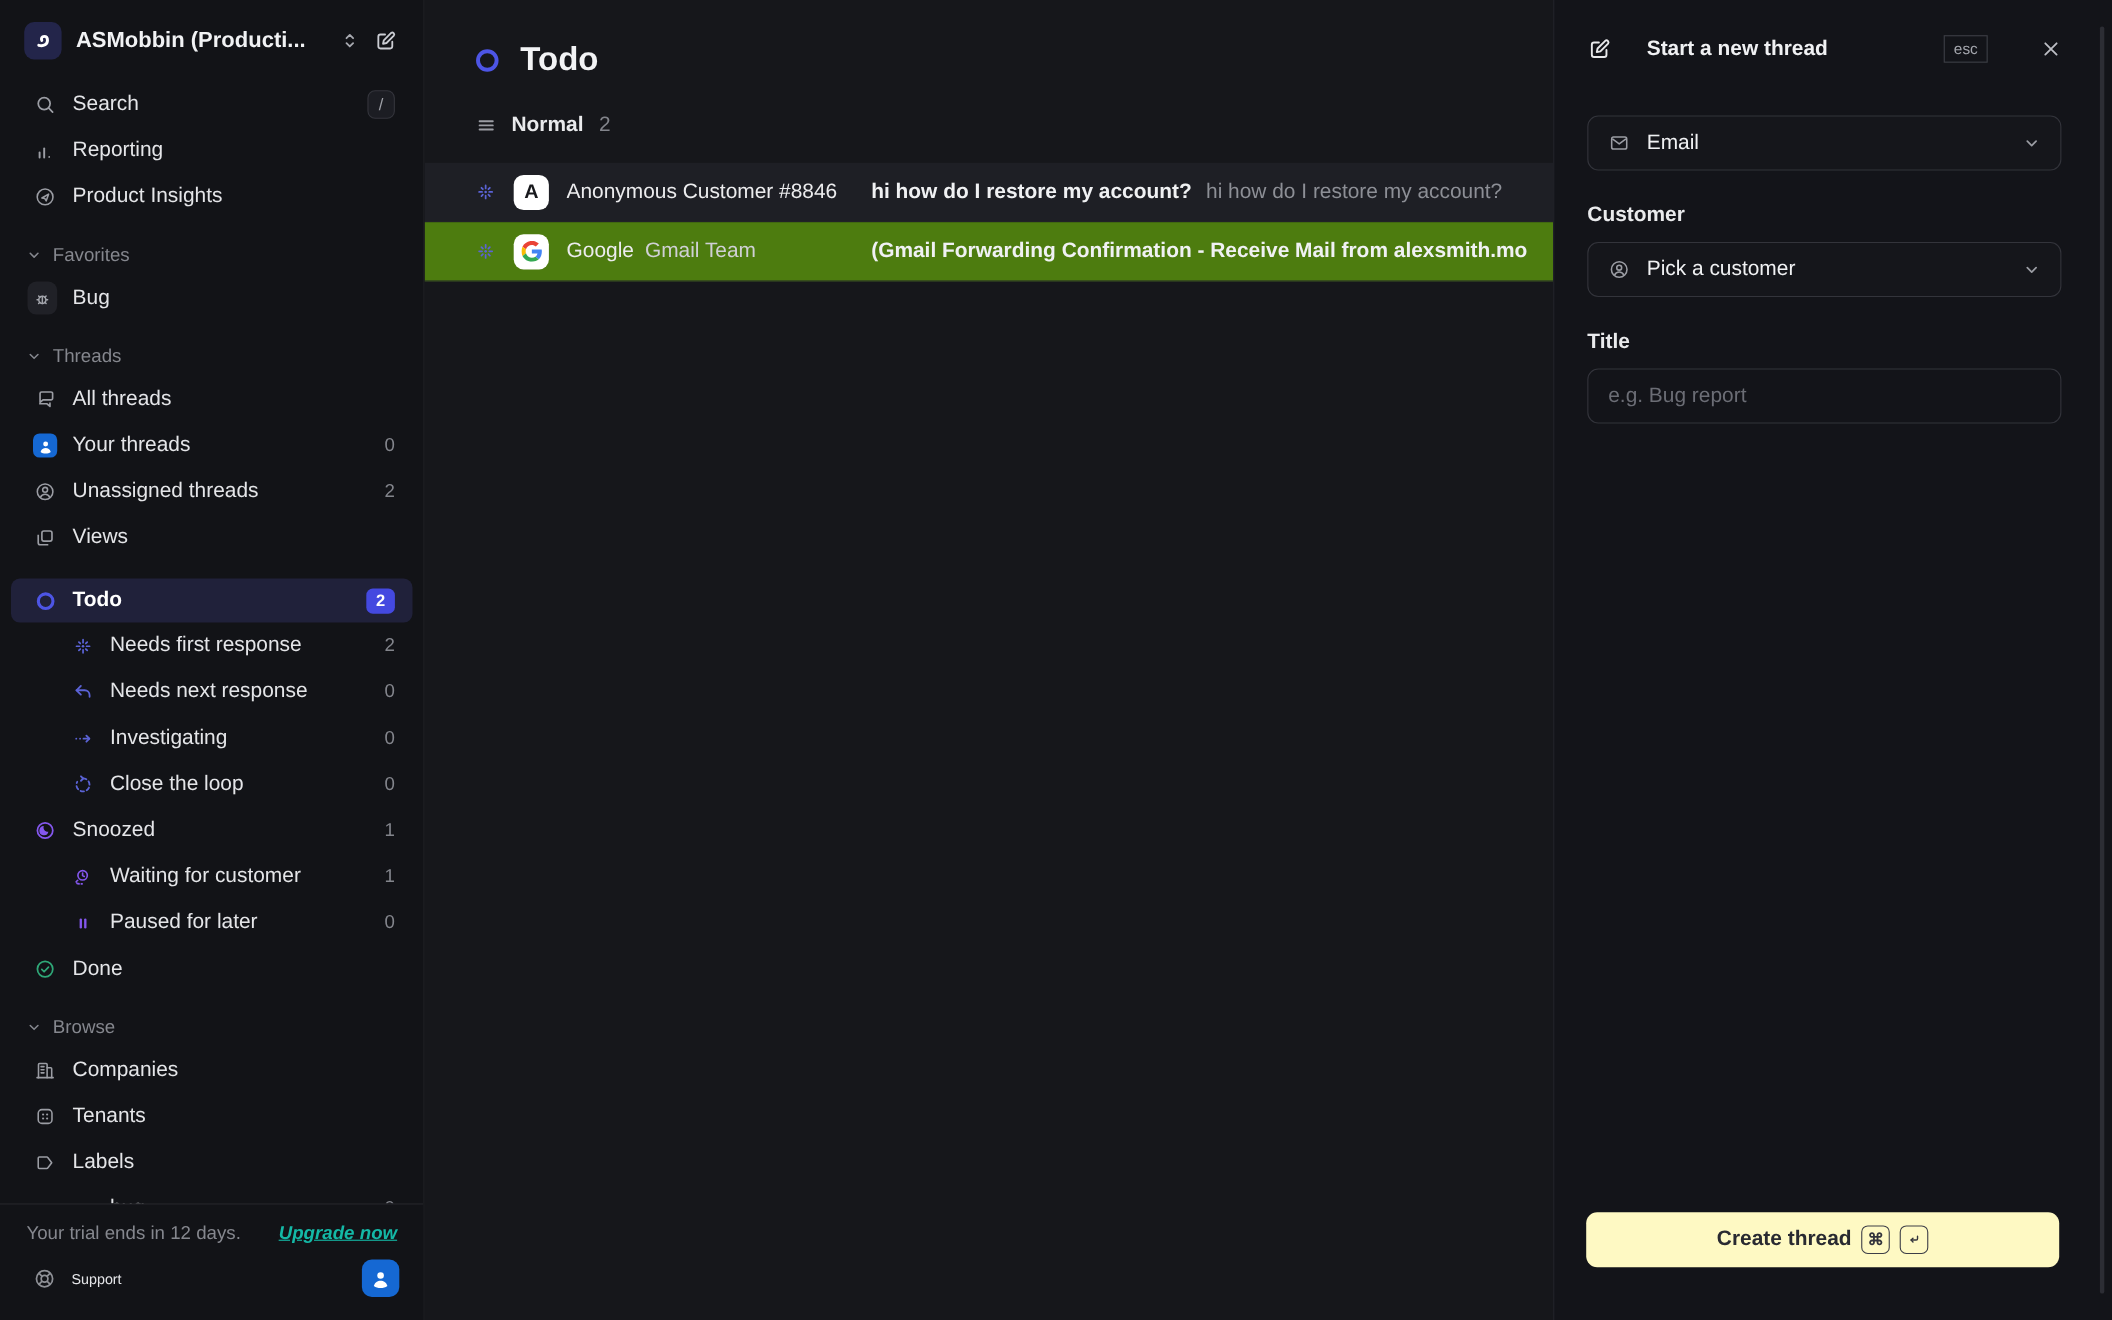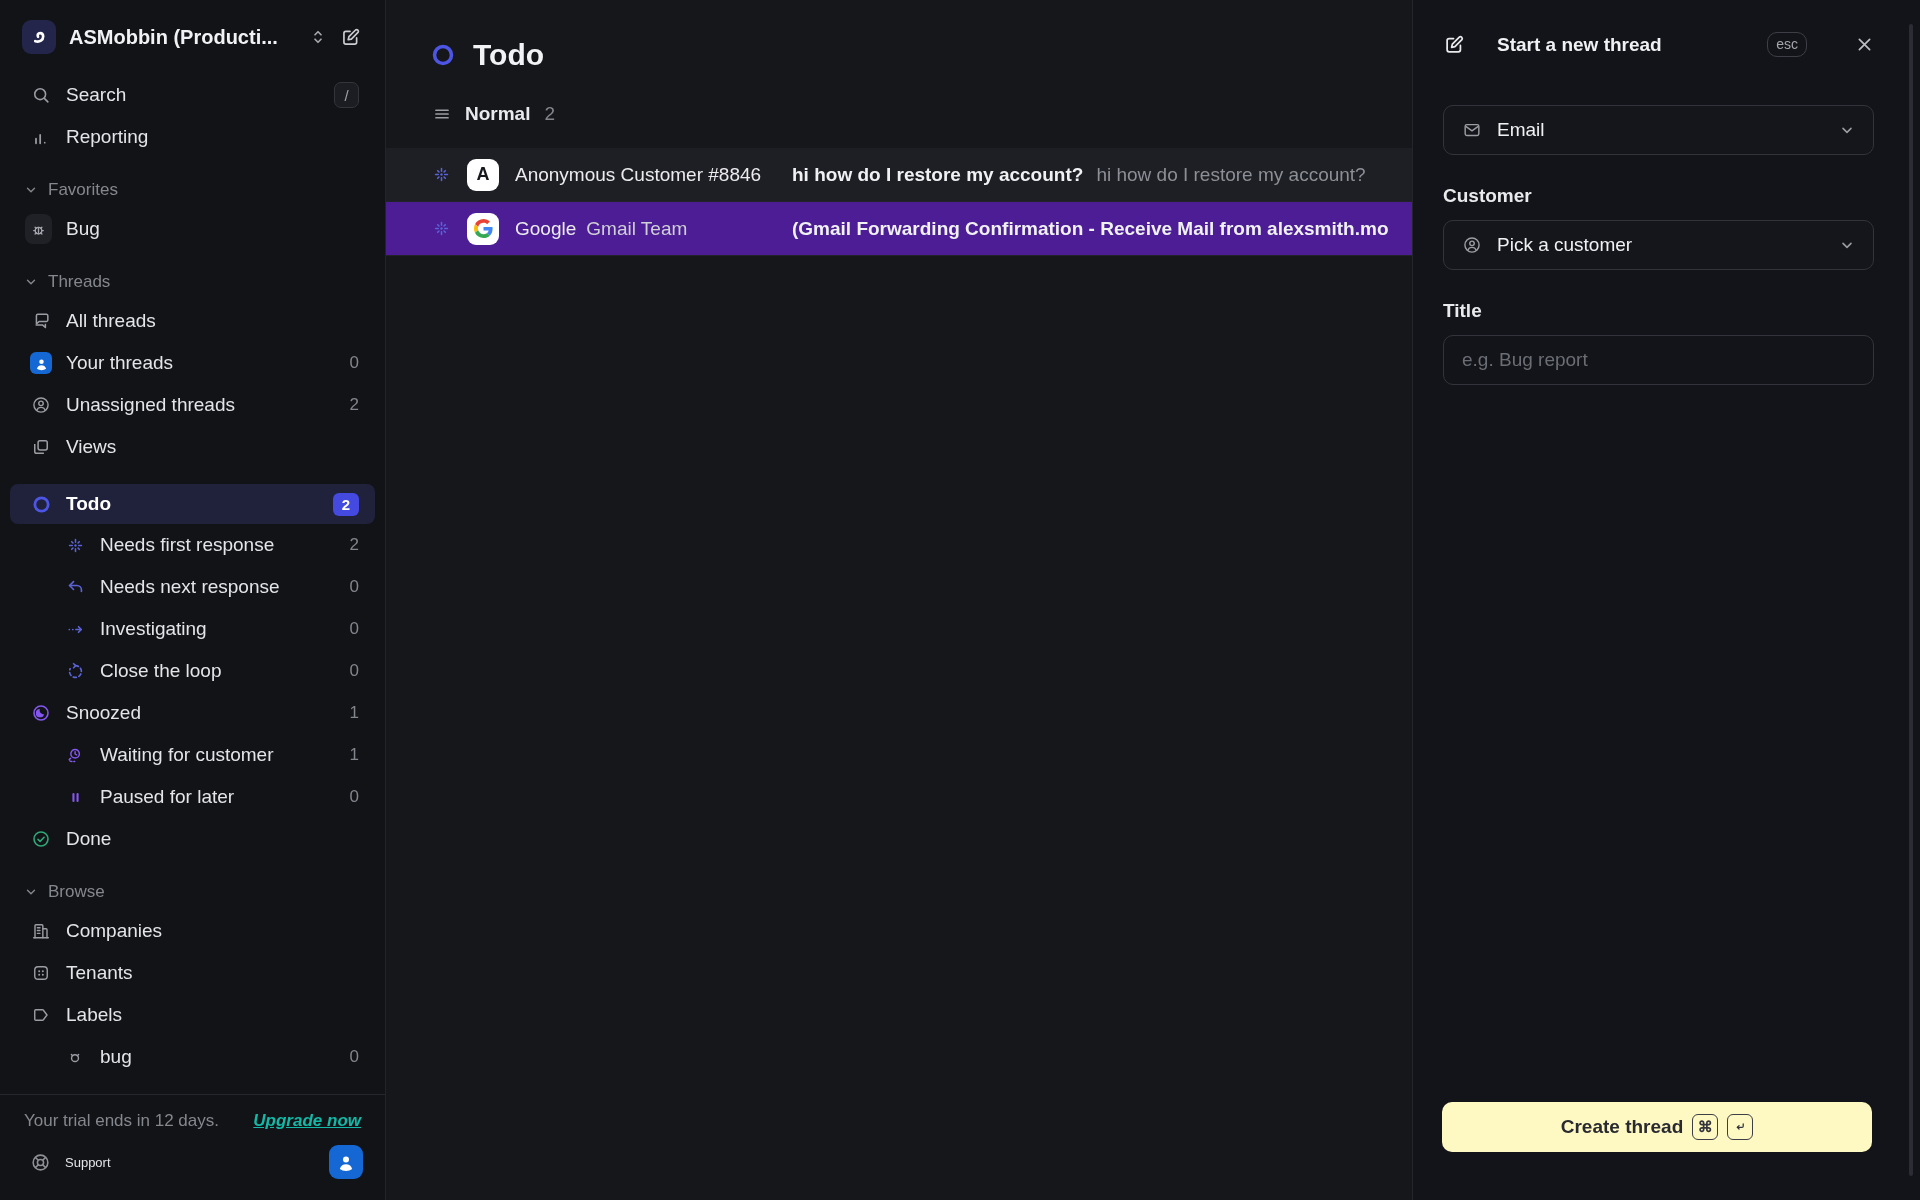--- a/index.html
+++ b/index.html
@@ -35,33 +35,33 @@
   
   .main { flex:1; background:#16171b; position:relative; overflow:hidden; }
   .main-title { display:flex; align-items:center; gap:17px; padding:38px 0 0 44px; }
   .main-title .ttl { font-size:30px; font-weight:600; color:#f2f3f5; }
   .group-head { display:flex; align-items:center; gap:14px; padding-left:47px; margin-top:22px; height:40px; }
   .group-head .g-label { font-size:19px; font-weight:700; color:#e9eaec; }
   .group-head .g-count { font-size:19px; color:#83858c; }
   .rows { margin-top:14px; }
   .thread-row { height:54px; display:flex; align-items:center; padding:0 14px 0 46px; border-bottom:1px solid #222329; cursor:pointer; }
   .thread-row.hl { background:#1e1f25; }
-  .thread-row.alt { background:#4c1d95; }
+  .thread-row.alt { background:#4d7c0f; }
   .t-avatar { width:32px; height:32px; border-radius:9px; background:#ffffff; display:flex; align-items:center; justify-content:center; margin-left:16px; flex:none; font-size:18px; font-weight:700; color:#17181c; }
   .t-name { margin-left:16px; width:277px; flex:none; font-size:19px; color:#ececee; white-space:nowrap; overflow:hidden; display:flex; gap:10px; }
   .t-name .sec { color:#cfd0d5; }
   .t-rest { flex:1; display:flex; align-items:baseline; overflow:hidden; white-space:nowrap; }
   .t-subject { font-size:19px; font-weight:700; color:#f0f1f3; flex:none; }
   .t-preview { font-size:19px; color:#8d8f96; margin-left:13px; overflow:hidden; }
 
   
   .panel { width:508px; min-width:508px; background:#131419; border-left:1px solid #24252b; position:relative; }
   .p-head { display:flex; align-items:center; padding:32px 46px 0 30px; gap:32px; }
   .p-title { font-size:19px; font-weight:600; color:#f0f1f3; flex:1; }
-  .p-esc { border:1px solid #3e3f46; border-radius:10px; padding:3px 8px 4px; font-size:14px; color:#a4a6ad; }
+  .p-esc { border:1px solid #3e3f46; border-radius:0; padding:3px 8px 4px; font-size:14px; color:#a4a6ad; }
   .p-close { color:#bcbec4; margin-left:16px; display:flex; cursor:pointer; }
   .p-form { padding:48px 46px 0 30px; }
   .f-label { font-size:19px; font-weight:600; color:#e9eaec; margin-bottom:13px; }
   .f-group { margin-bottom:30px; }
   .select { height:50px; border:1px solid #33343b; background:#15161b; border-radius:10px; display:flex; align-items:center; gap:15px; padding:0 18px; font-size:19px; color:#f0f1f3; cursor:pointer; }
   .select .ic { color:#9b9da4; display:flex; }
   .select .chev { margin-left:auto; color:#9b9da4; display:flex; }
   .f-input { width:100%; height:50px; border:1px solid #33343b; background:transparent; border-radius:10px; padding:0 18px; font-size:19px; color:#eceded; font-family:"Liberation Sans", sans-serif; outline:none; }
   .f-input::placeholder { color:#6b6d75; }
   .create-btn { position:absolute; left:29px; right:48px; bottom:48px; height:50px; background:#fef9c3; border:none; border-radius:10px; display:flex; align-items:center; justify-content:center; gap:9px; font-size:19px; font-weight:700; color:#292a31; font-family:"Liberation Sans", sans-serif; cursor:pointer; }
@@ -109,20 +109,29 @@
     </div>
     <div class="side-item">
       <span class="ic">
           <svg width="20" height="20" viewBox="0 0 24 24" fill="none" stroke="currentColor" stroke-width="2.1" stroke-linecap="round">
             <path d="M6 19.5v-5.5"></path>
             <path d="M11 19.5v-10"></path>
             <circle cx="16.5" cy="18.8" r="1" fill="currentColor" stroke="none"></circle>
           </svg>
         </span>
       <span>Reporting</span>
+    </div>
+    <div class="side-item">
+      <span class="ic">
+          <svg width="20" height="20" viewBox="0 0 24 24" fill="none" stroke="currentColor" stroke-width="1.7" stroke-linejoin="round">
+            <circle cx="12" cy="12" r="8.6"></circle>
+            <path d="M8.5 13.2l7.3-4.2-2.6 7.3-1.6-2.6z"></path>
+          </svg>
+        </span>
+      <span>Product Insights</span>
     </div>
 
     <div class="side-section">
       <svg width="14" height="14" viewBox="0 0 24 24" fill="none" stroke="currentColor" stroke-width="2.4" stroke-linecap="round" stroke-linejoin="round">
           <path d="M6 9l6 6 6-6"></path>
         </svg>
       <span>Favorites</span>
     </div>
     <div class="side-item">
       <span class="ic">

